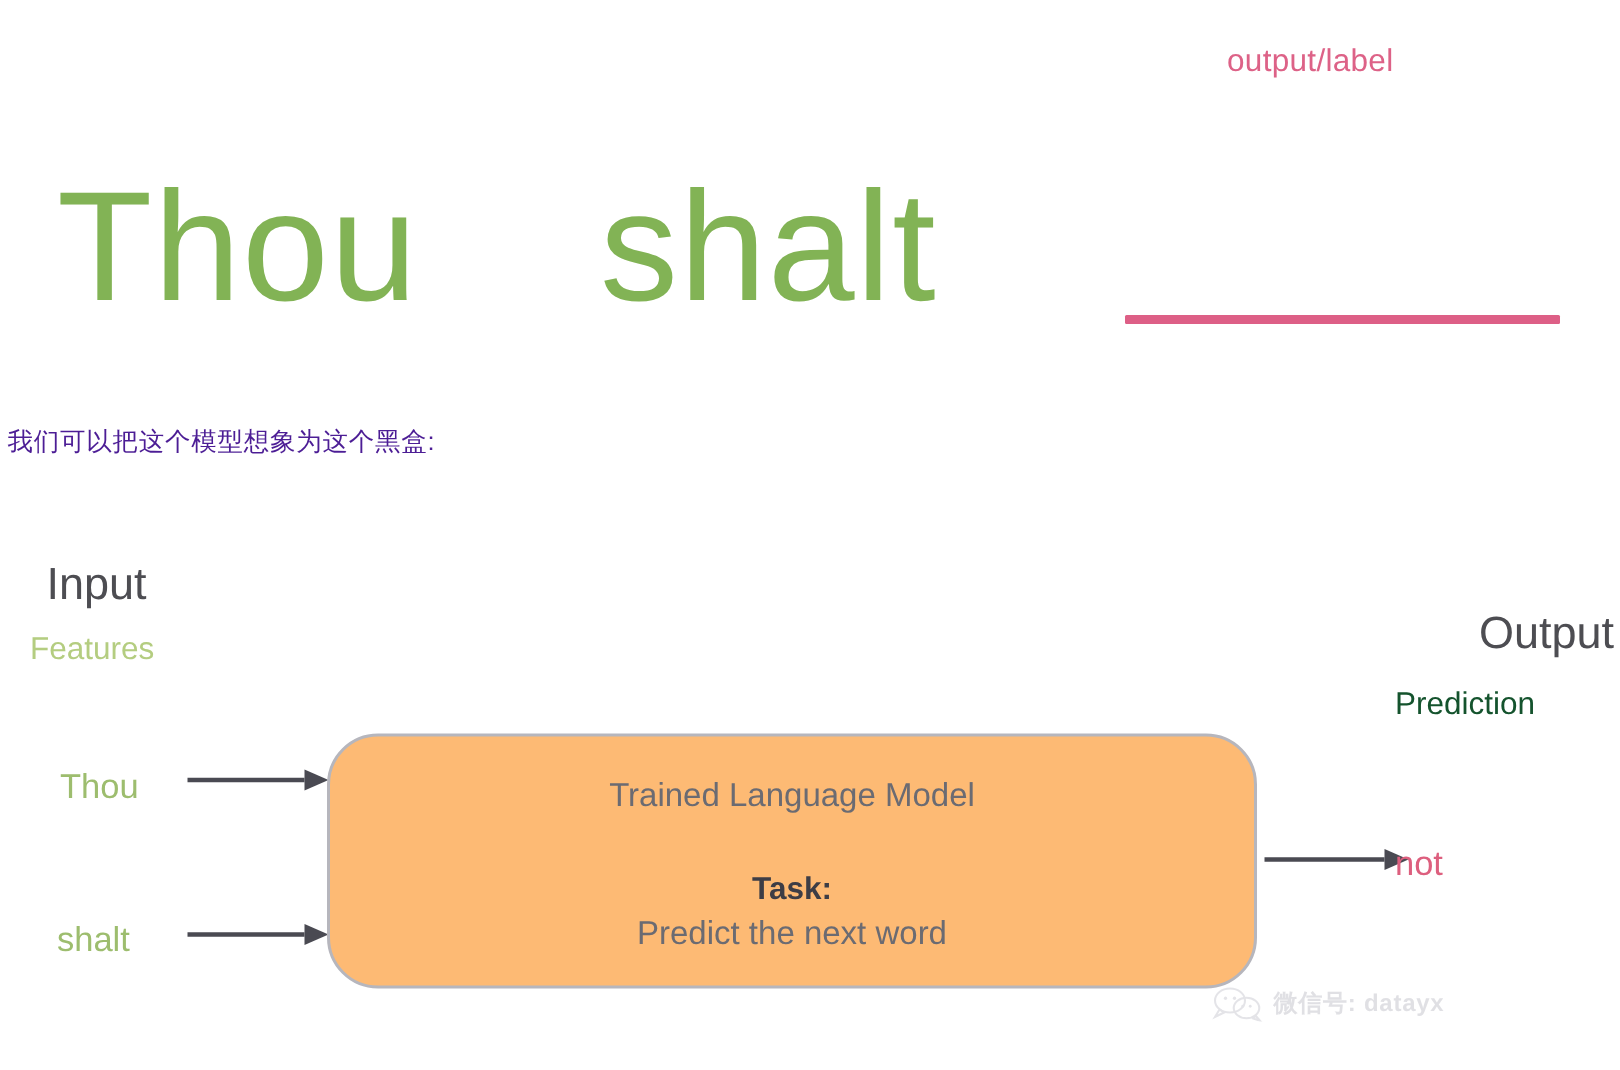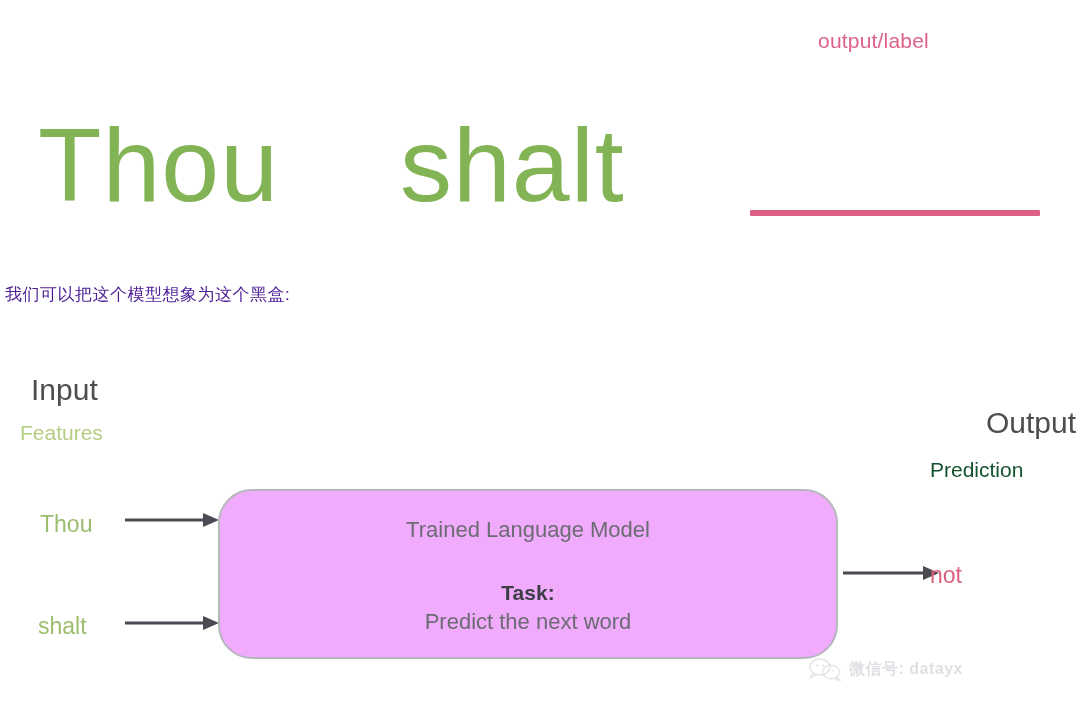--- a/index.html
+++ b/index.html
@@ -81,21 +81,21 @@
   #output-title  { left: 986px; top: 373px; margin-top: 33px; }
   #output-sub    { left: 930px; top: 421px; color: #14532d; margin-top: 37px; }
 
   
   #model-box {
     position: absolute;
     left: 218px;
     top: 489px;
     width: 620px;
     height: 170px;
-    background: #f0abfc;
+    background: #fdba74;
     border: 2px solid #b6b6bd;
     border-radius: 34px;
     box-sizing: border-box;
   }
   #model-title {
     position: absolute;
     left: 0;
     right: 0;
     top: 26px;
     text-align: center;

